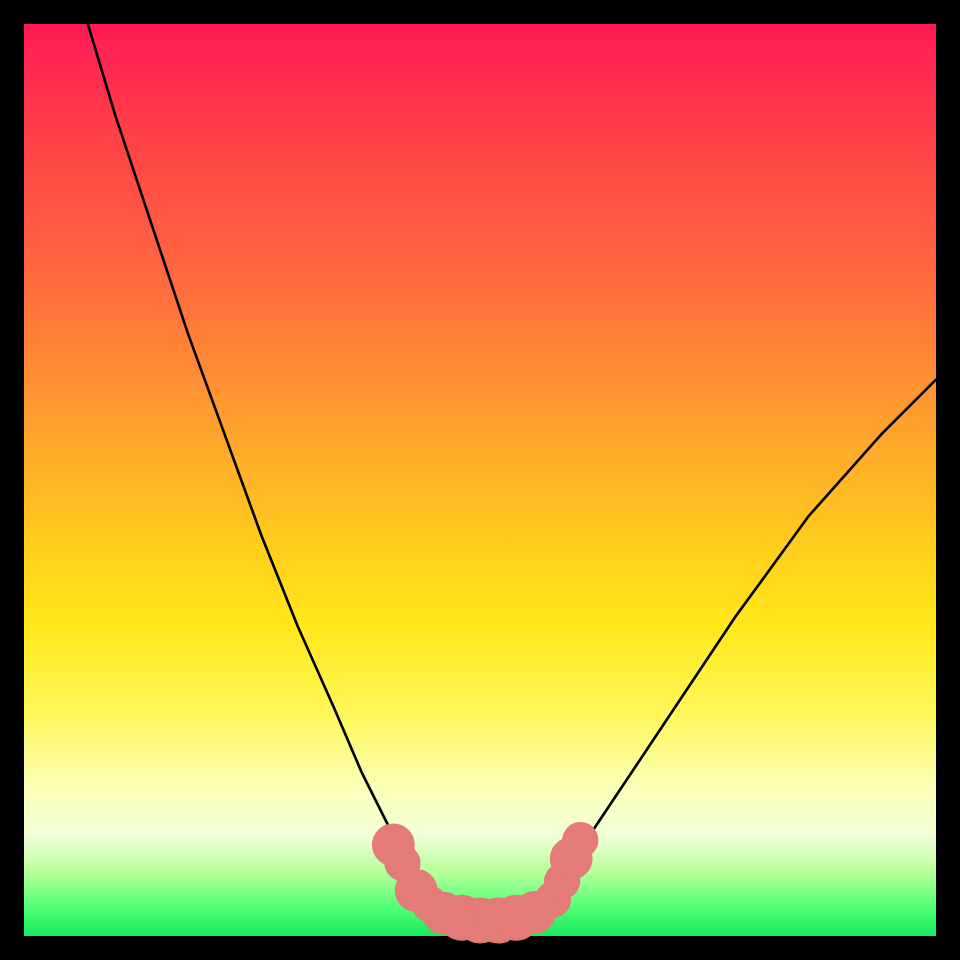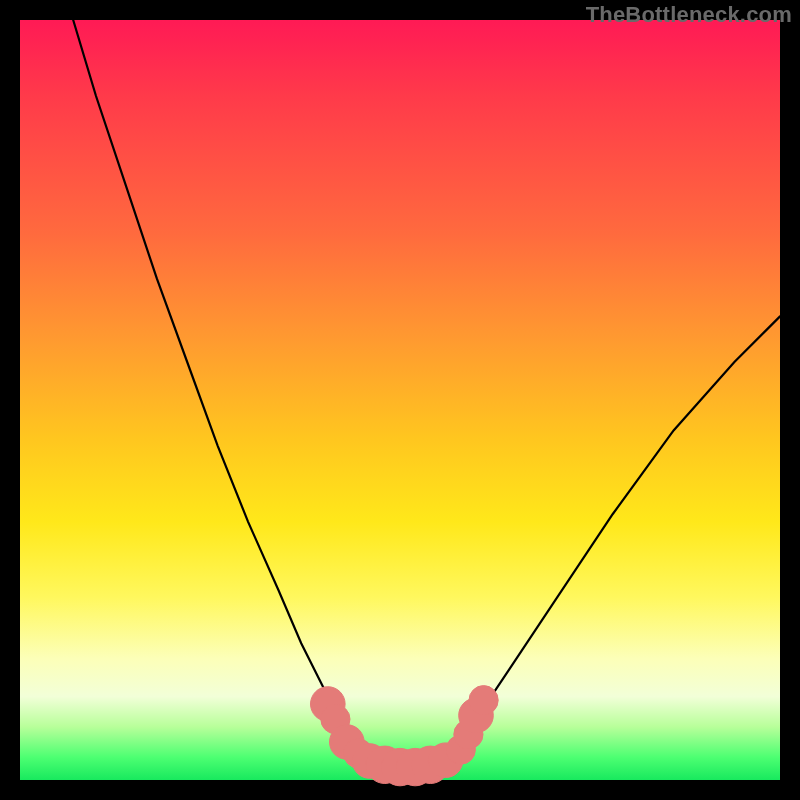--- a/index.html
+++ b/index.html
@@ -85,14 +85,13 @@
           <circle cx="395.2" cy="747.1" r="18.7" class="blob"></circle>
           <circle cx="410.4" cy="744.8" r="18.7" class="blob"></circle>
           <circle cx="425.6" cy="740.2" r="17.3" class="blob"></circle>
           <circle cx="440.8" cy="729.6" r="14.6" class="blob"></circle>
           <circle cx="448.4" cy="714.4" r="14.6" class="blob"></circle>
           <circle cx="456.0" cy="695.4" r="17.3" class="blob"></circle>
           <circle cx="463.6" cy="680.2" r="14.6" class="blob"></circle>
         </g>
     </svg>
   </div>
-  <div class="watermark">TheBottleneck.com</div>
 </div>
 
 </body></html>

